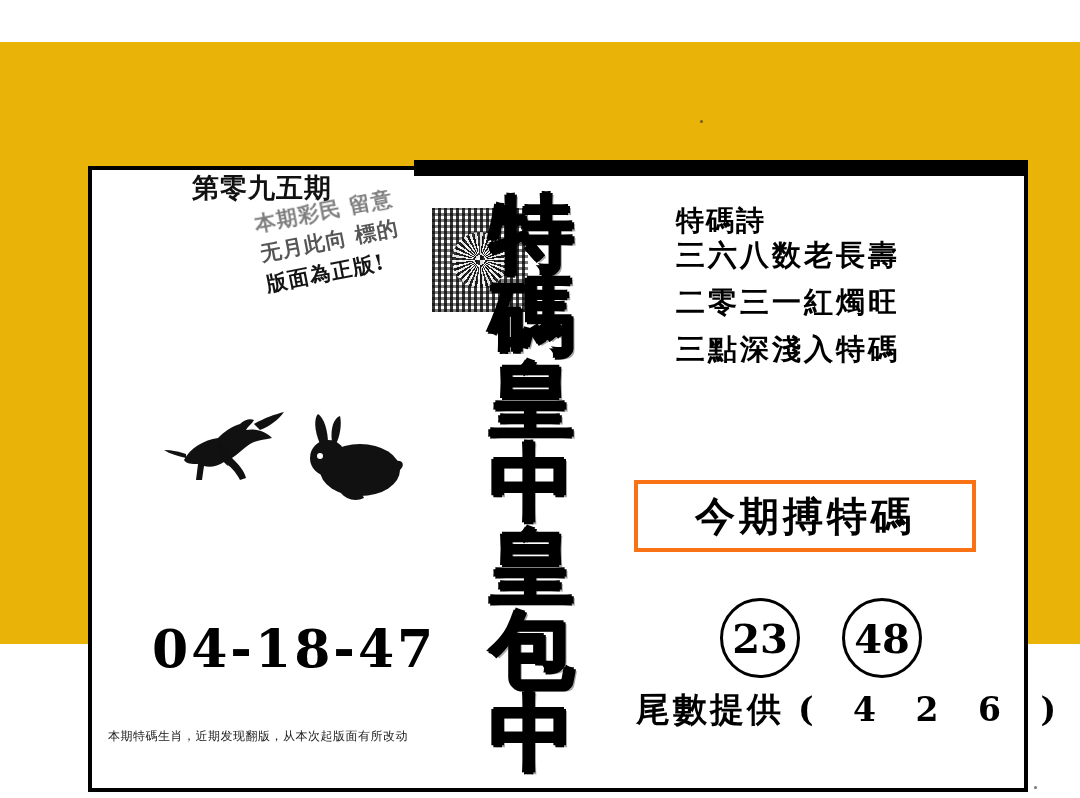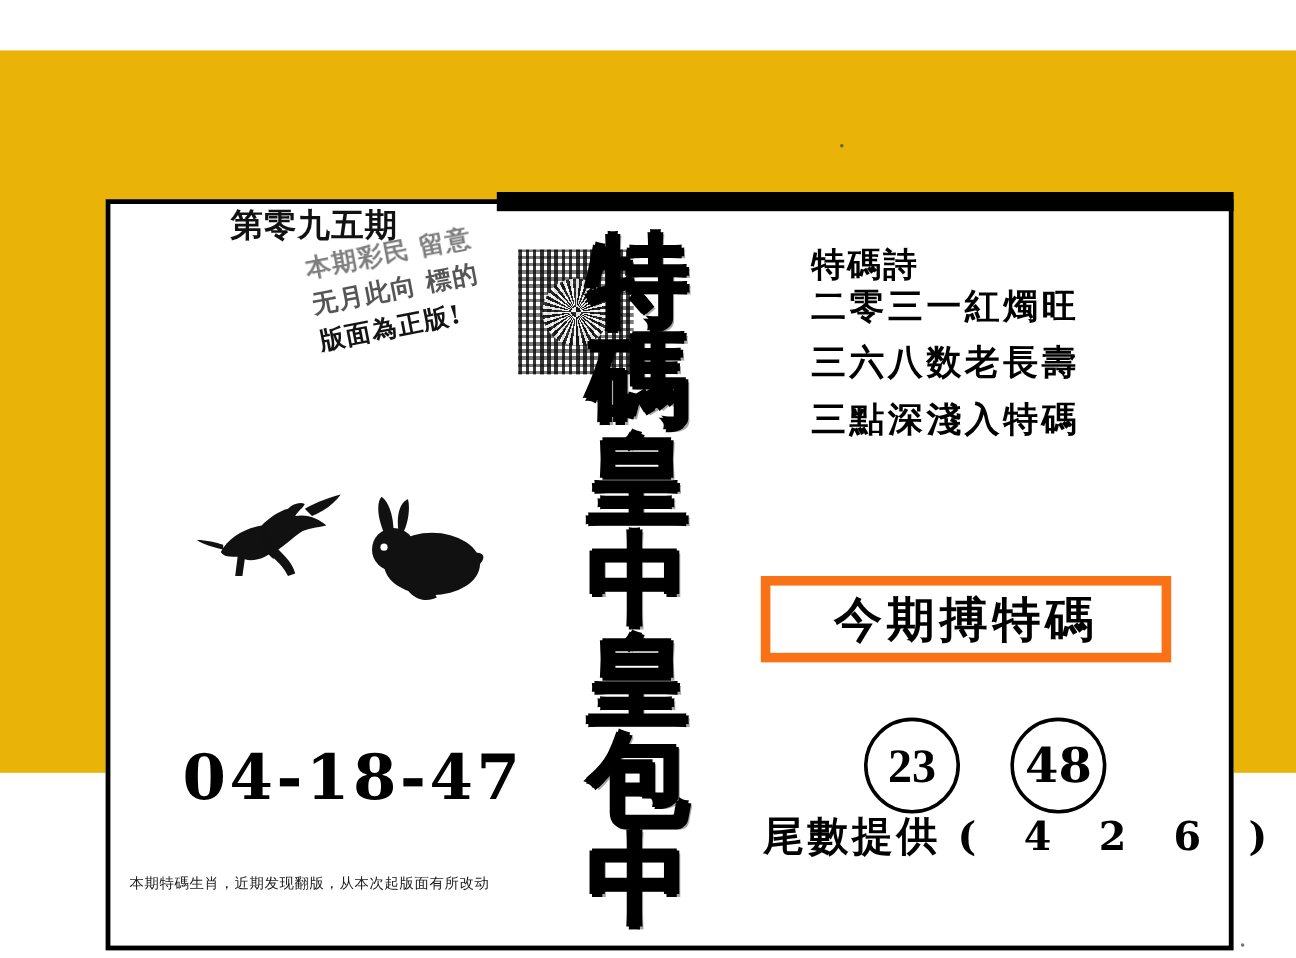--- a/index.html
+++ b/index.html
@@ -185,21 +185,21 @@
     font-weight: 600;
   }
   .poem div { white-space: nowrap; }
 
   .boxed-slogan {
     position: absolute;
     left: 634px;
     top: 438px;
     width: 342px;
     height: 72px;
-    border: 8px solid #f97316;
+    border: 4px solid #f97316;
     box-sizing: border-box;
     display: flex;
     align-items: center;
     justify-content: center;
     font-family: "DejaVu Serif", "Liberation Serif", serif;
     font-size: 40px;
     font-weight: 700;
     letter-spacing: 4px;
   }
 
@@ -218,27 +218,27 @@
     border: 3px solid #000;
     border-radius: 50%;
     box-sizing: border-box;
     display: flex;
     align-items: center;
     justify-content: center;
     font-family: "DejaVu Serif", "Liberation Serif", serif;
     font-size: 40px;
     font-weight: 700;
   }
-  .ball.b1 { left: 8px; font-family: Liberation Serif, serif; }
+  .ball.b1 { left: 8px; }
   .ball.b2 { left: 130px; }
 
   .tail-row {
     position: absolute;
     left: 636px;
-    top: 632px;
+    top: 645px;
     display: flex;
     align-items: baseline;
     font-family: "DejaVu Serif", "Liberation Serif", serif;
     font-size: 34px;
     font-weight: 700;
     letter-spacing: 3px;
   }
   .tail-nums {
     margin-left: 14px;
     letter-spacing: 14px;
@@ -314,22 +314,22 @@
   </div>
 
 
   <div class="numbers-left">04-18-47</div>
 
   <div class="disclaimer">本期特碼生肖，近期发现翻版，从本次起版面有所改动</div>
 
   <div class="poem-title">特碼詩</div>
 
   <div class="poem">
+    <div>三六八数老長壽</div>
     <div>二零三一紅燭旺</div>
-    <div>三六八数老長壽</div>
     <div>三點深淺入特碼</div>
   </div>
 
   <div class="boxed-slogan">今期搏特碼</div>
 
   <div class="balls">
     <div class="ball b1">23</div>
     <div class="ball b2">48</div>
   </div>
 

